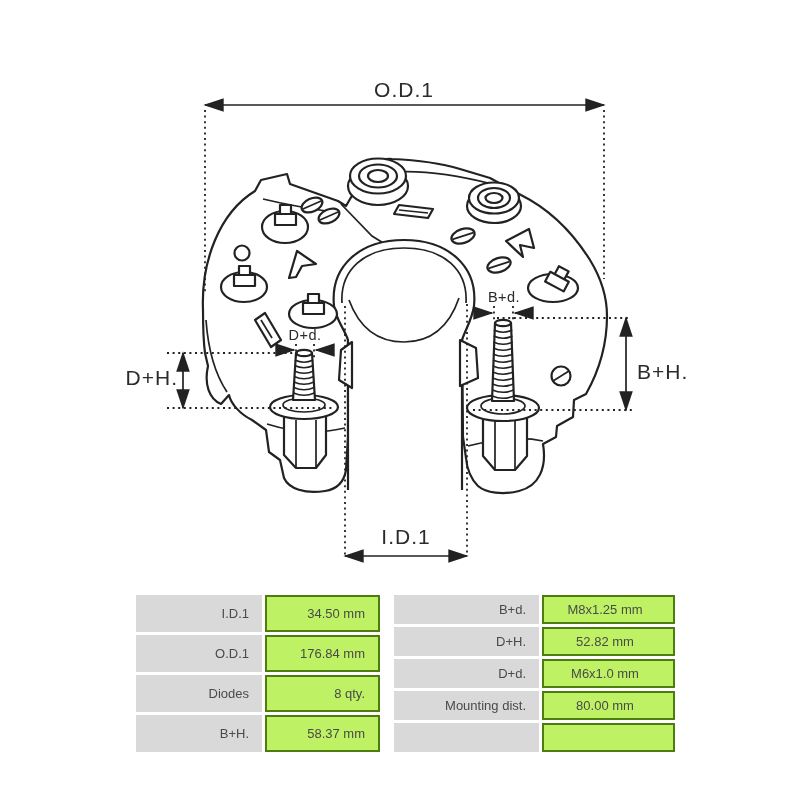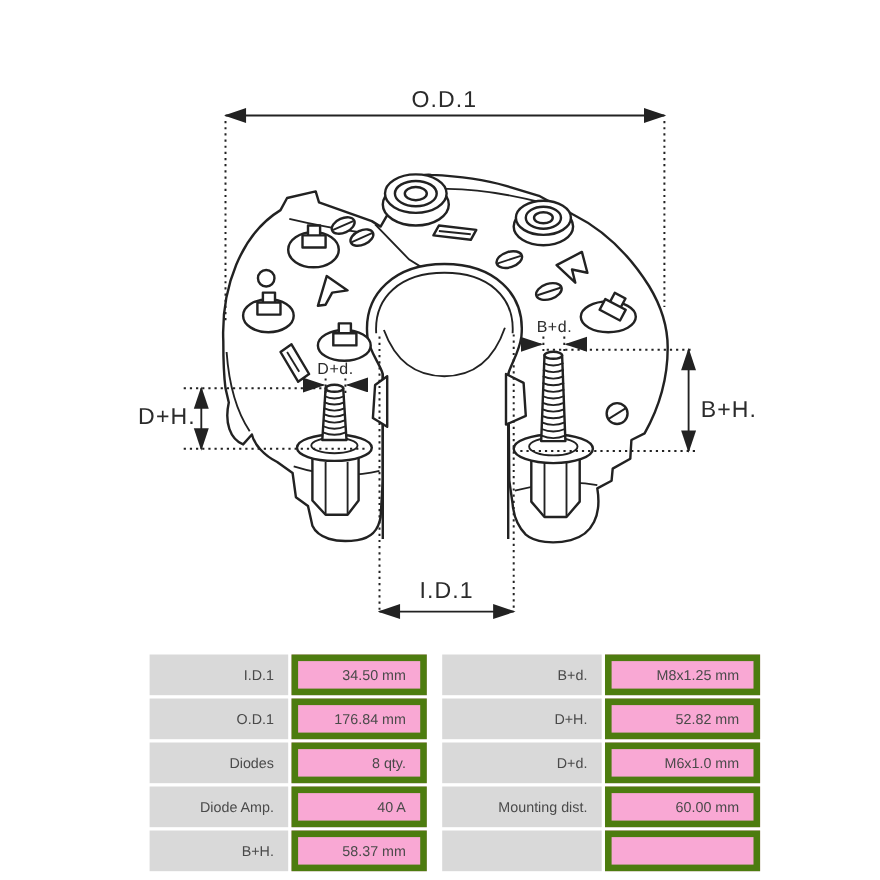--- a/index.html
+++ b/index.html
@@ -14,25 +14,25 @@
   .dot{fill:none;stroke:#222;stroke-width:1.8;stroke-dasharray:2 3.6;}
   .dim{fill:none;stroke:#222;stroke-width:1.7;}
   .dimtext{fill:#2b2b2b;font-size:21px;letter-spacing:1px;}
   .dimtext-sm{fill:#2b2b2b;font-size:14.5px;letter-spacing:0.5px;}
   
   .tables{display:flex;gap:8px;margin:14px 0 0 133px;}
   table.spec{border-collapse:separate;border-spacing:3px;}
   table.spec td{font-size:13px;color:#4a4a4a;text-align:right;height:25px;
     padding:0 13px 0 6px;vertical-align:middle;white-space:nowrap;}
   td.lbl{background:#d9d9d9;}
-  td.val{background:#f9a8d4;border:6px solid #4d7c0f;}
+  td.val{background:#bef264;border:2px solid #4d7c0f;}
   .t-left td.lbl{width:107px;}
   .t-left td.val{width:92px;}
   .t-right td.lbl{width:126px;}
-  .t-right td.val{width:110px;}
+  .t-right td.val{width:110px;text-align:center;}
 </style>
 </head>
 <body>
 
 <div class="stage">
 
   <svg width="800" height="578" viewBox="0 0 800 578">
     <defs>
       <marker id="ae" orient="auto" markerWidth="13" markerHeight="9" refX="11" refY="4">
         <path d="M0,0 L12,4 L0,8 Z" fill="#222"></path>
@@ -258,24 +258,20 @@
         </tr>
         <tr>
           <td class="lbl">O.D.1</td>
           <td class="val">176.84 mm</td>
         </tr>
         <tr>
           <td class="lbl">Diodes</td>
           <td class="val">8 qty.</td>
         </tr>
         <tr>
-          <td class="lbl">Diode Amp.</td>
-          <td class="val">40 A</td>
-        </tr>
-        <tr>
           <td class="lbl">B+H.</td>
           <td class="val">58.37 mm</td>
         </tr>
       </tbody>
     </table>
 
     <table class="spec t-right">
       <tbody>
         <tr>
           <td class="lbl">B+d.</td>
@@ -284,21 +280,21 @@
         <tr>
           <td class="lbl">D+H.</td>
           <td class="val">52.82 mm</td>
         </tr>
         <tr>
           <td class="lbl">D+d.</td>
           <td class="val">M6x1.0 mm</td>
         </tr>
         <tr>
           <td class="lbl">Mounting dist.</td>
-          <td class="val">60.00 mm</td>
+          <td class="val">80.00 mm</td>
         </tr>
         <tr>
           <td class="lbl"></td>
           <td class="val"></td>
         </tr>
       </tbody>
     </table>
   </div>
 </div>
 

